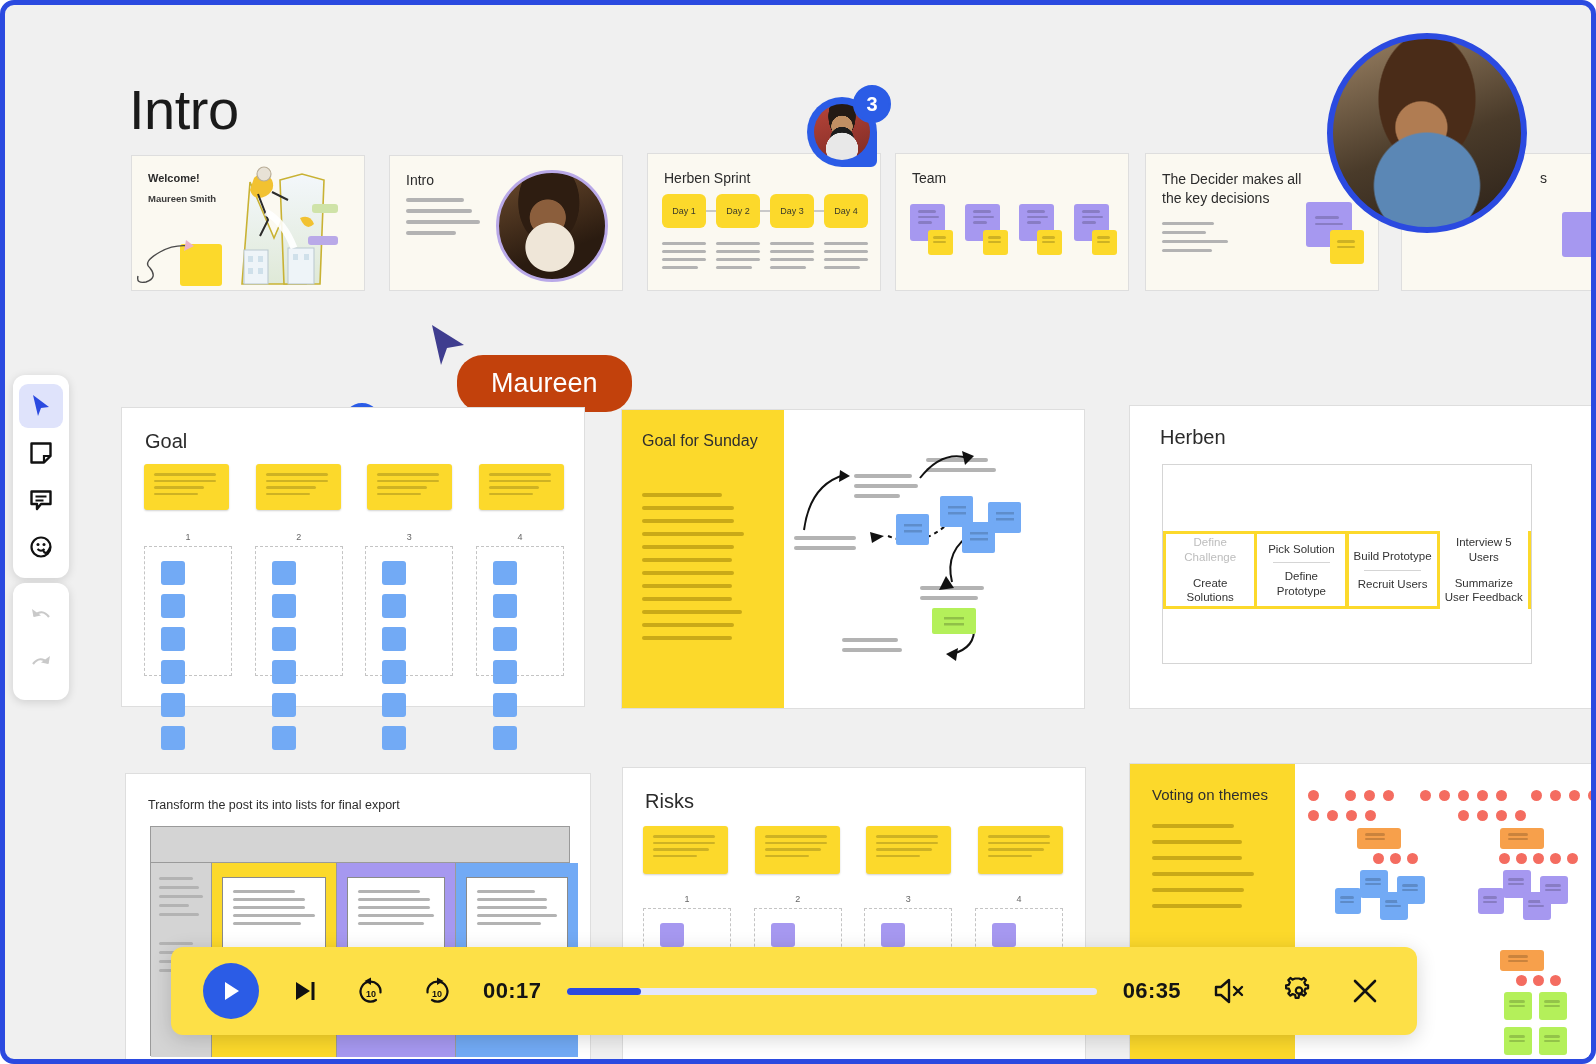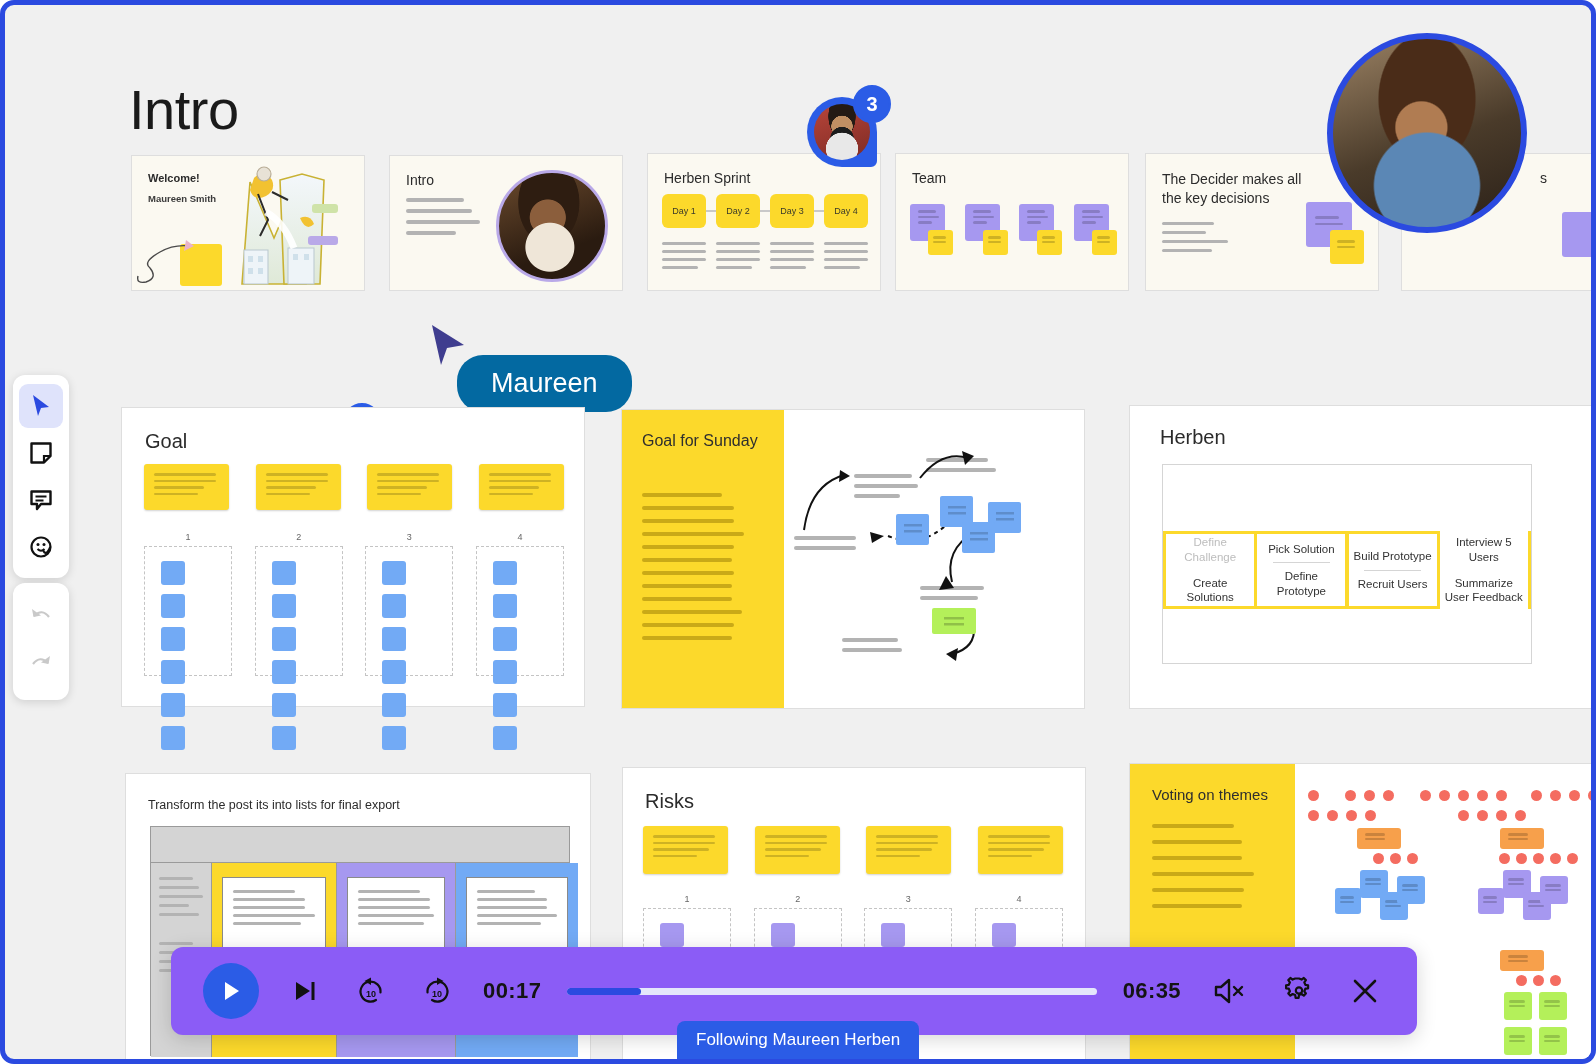--- a/index.html
+++ b/index.html
@@ -67,21 +67,21 @@
     width:44px; height:34px; background:#fcd92b; border-radius:6px;
     display:flex; align-items:center; justify-content:center;
     font-size:9px; color:#3a3a2a;
   }
   .day-conn { flex:1; height:1.5px; background:#c9c9c9; }
 
   
   #cursor-wrap { position:absolute; left:424px; top:318px; }
   #name-tag {
     position:absolute; left:28px; top:32px;
-    background:#0369a1; color:#fff; border-radius:26px;
+    background:#c2410c; color:#fff; border-radius:26px;
     padding:13px 34px; font-size:27px; white-space:nowrap;
   }
 
   
   .pin { position:absolute; }
   .pin-bubble {
     position:relative; width:70px; height:70px; border-radius:50% 50% 6px 50%;
     background:#2b5ce6; display:flex; align-items:center; justify-content:center;
   }
   .pin-bubble .pin-photo { width:56px; height:56px; border-radius:50%; }
@@ -119,21 +119,21 @@
   #toolbar2 {
     position:absolute; left:8px; top:578px; width:56px;
     background:#fff; border-radius:12px;
     box-shadow:0 2px 10px rgba(0,0,0,.14);
     padding:10px 0;
   }
 
   
   #player {
     position:absolute; left:166px; bottom:24px; width:1246px; height:88px;
-    background:#8b5cf6; border-radius:12px;
+    background:#fde047; border-radius:12px;
     box-shadow:0 4px 20px rgba(0,0,0,.16);
     display:flex; align-items:center; padding:0 32px; gap:26px;
   }
   #play-btn {
     width:56px; height:56px; border-radius:50%; background:#2b5ce6;
     display:flex; align-items:center; justify-content:center; cursor:pointer;
     border:none;
   }
   .pbtn { width:40px; height:40px; display:flex; align-items:center; justify-content:center; cursor:pointer; background:none; border:none; }
   .ptime { font-size:22px; font-weight:700; color:#141414; letter-spacing:.4px; }
@@ -941,15 +941,14 @@
        <circle cx="15" cy="14.5" r="3.2" fill="none" stroke="#111" stroke-width="2.2"></circle>
      </svg>
    </button>
    <button class="pbtn">
      <svg width="28" height="28" viewBox="0 0 28 28">
        <path d="M4 4 L24 24 M24 4 L4 24" stroke="#111" stroke-width="2.6" stroke-linecap="round"></path>
      </svg>
    </button>
  </div>
 
- <div id="following">Following Maureen Herben</div>
 
 </div>
 
 </body></html>

